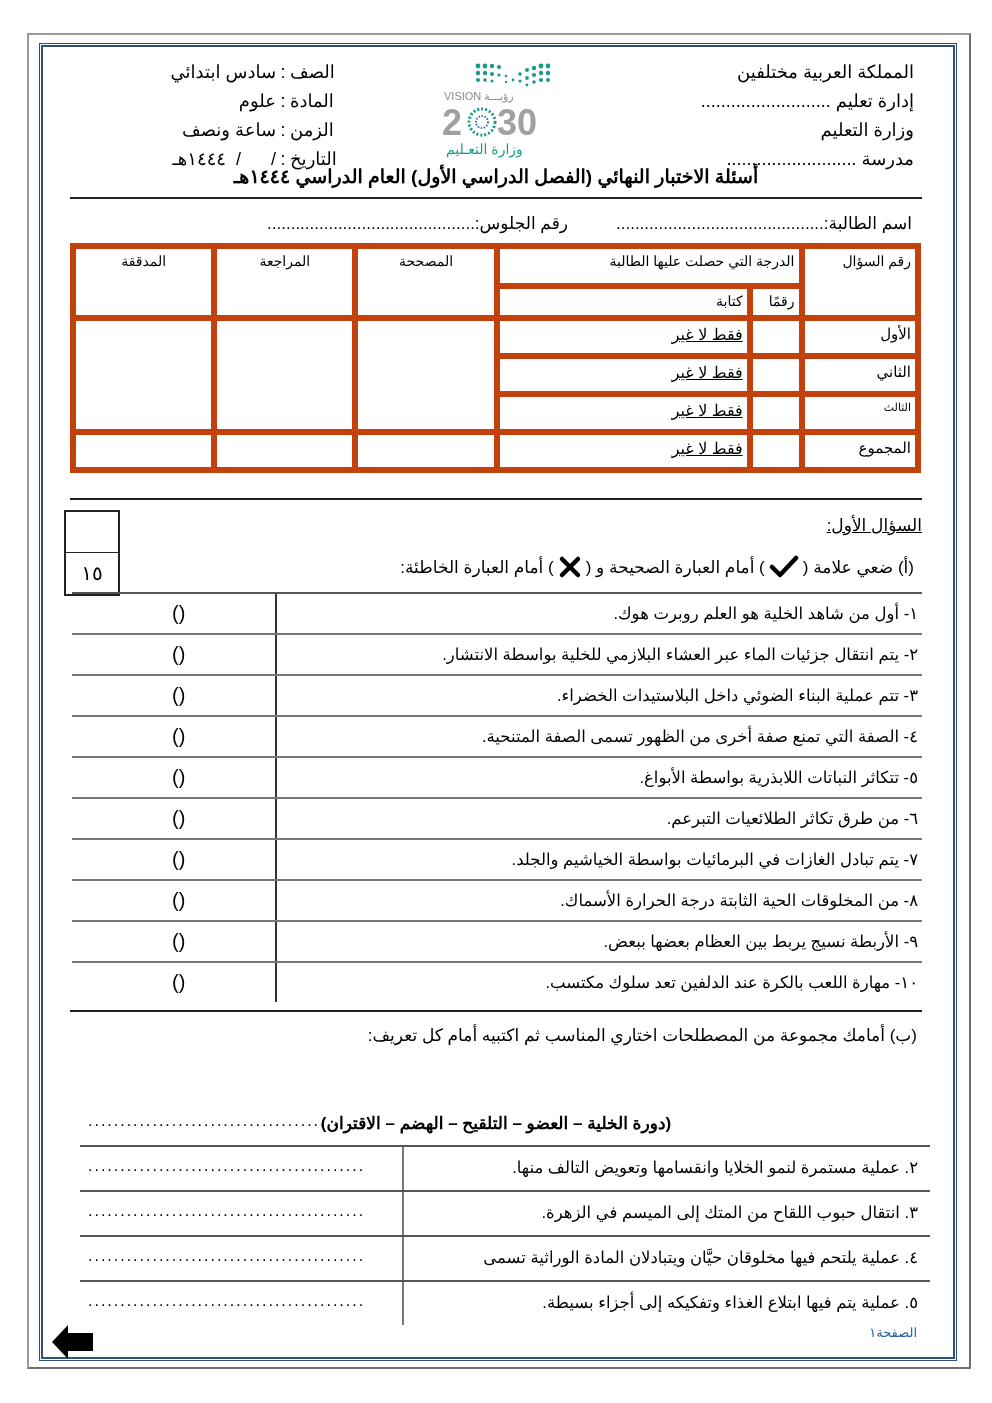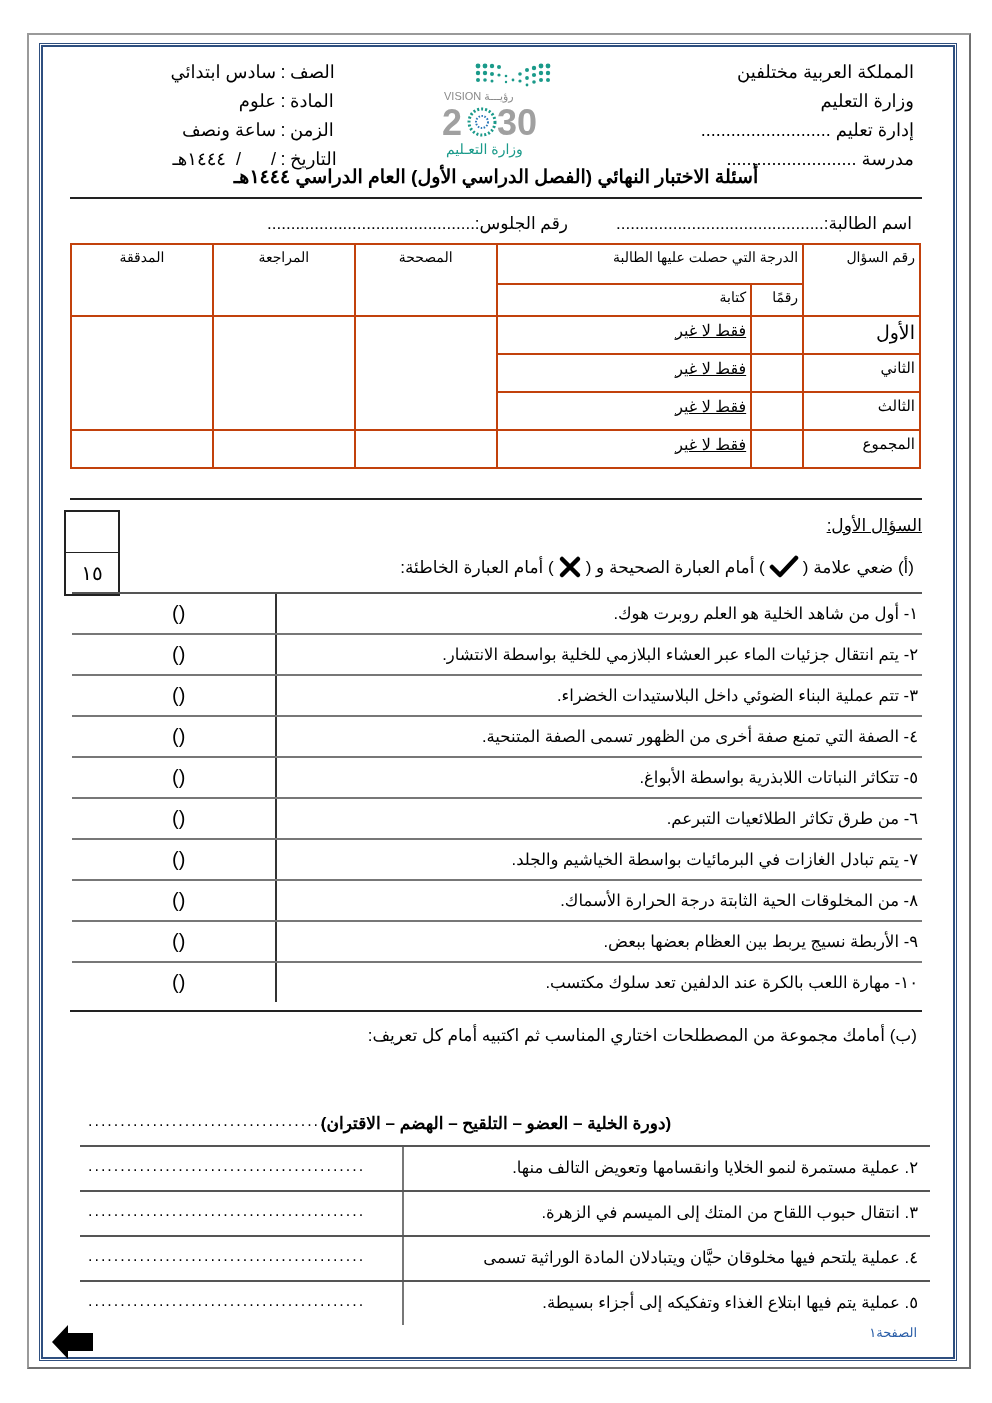--- a/index.html
+++ b/index.html
@@ -17,21 +17,21 @@
     .hdr-left .colon { width: 14px; text-align: center; }
     .logo { left: 440px; top: 58px; width: 125px; height: 100px; }
     .title-line { left: 70px; top: 165px; width: 852px; text-align: center; font-size: 19px; font-weight: bold; }
     .hr { left: 70px; height: 0; border-top: 2px solid #222; width: 852px; }
 
     
     .info { top: 213px; right: 80px; font-size: 17px; display: flex; direction: rtl; gap: 48px; }
 
     
     table.grade { position: absolute; left: 70px; top: 243px; width: 851px; border-collapse: collapse; direction: rtl; font-size: 14px; }
-    table.grade td { border: 2px solid #c2410c; vertical-align: top; padding: 4px 4px; text-align: right; }
+    table.grade td { border: 6px solid #c2410c; vertical-align: top; padding: 4px 4px; text-align: right; }
     table.grade td.center { text-align: center; }
     .u { text-decoration: underline; }
 
     
     .q1-title { right: 70px; top: 515px; font-size: 17px; text-decoration: underline; }
     .q1-instr { right: 78px; top: 555px; font-size: 17px; display: flex; direction: rtl; align-items: center; gap: 4px; }
     .mark { display: inline-flex; align-items: center; }
     .score-box { left: 64px; top: 510px; width: 52px; height: 82px; border: 2px solid #222; }
     .score-box .top { height: 40px; border-bottom: 1px solid #222; }
     .score-box .val { height: 40px; text-align: center; font-size: 20px; line-height: 40px; }
@@ -54,22 +54,22 @@
     .next-arrow { left: 50px; top: 1322px; width: 46px; height: 40px; }
   </style>
 </head>
 <body>
 
 <div class="outer-frame"></div>
 <div class="blue-frame"></div>
 
 <div class="abs rtl hdr-right">
   <div>المملكة العربية مختلفين</div>
+  <div>إدارة تعليم ..........................</div>
   <div>وزارة التعليم</div>
-  <div>إدارة تعليم ..........................</div>
   <div>مدرسة ..........................</div>
 </div>
 
 <div class="abs logo">
   <svg width="125" height="100" viewBox="0 0 125 100">
     <g fill="#1a9a8a">
       <circle cx="38" cy="8" r="2.4"></circle>
         <circle cx="45" cy="8" r="2.4"></circle>
         <circle cx="52" cy="8" r="2.2"></circle>
         <circle cx="59" cy="9" r="2"></circle>
@@ -153,34 +153,34 @@
     <td colspan="2">الدرجة التي حصلت عليها الطالبة</td>
     <td rowspan="2" class="center">المصححة</td>
     <td rowspan="2" class="center">المراجعة</td>
     <td rowspan="2" class="center">المدققة</td>
   </tr>
   <tr style="height:32px">
     <td>رقمًا</td>
     <td>كتابة</td>
   </tr>
   <tr style="height:38px">
-    <td style="font-size:19px">الأول</td>
+    <td style="font-size:15px">الأول</td>
     <td></td>
     <td style="font-size:16px"><span class="u">فقط لا غير</span></td>
     <td rowspan="3"></td>
     <td rowspan="3"></td>
     <td rowspan="3"></td>
   </tr>
   <tr style="height:38px">
     <td style="font-size:15px">الثاني</td>
     <td></td>
     <td style="font-size:16px"><span class="u">فقط لا غير</span></td>
   </tr>
   <tr style="height:38px">
-    <td style="font-size:15px">الثالث</td>
+    <td style="font-size:11px">الثالث</td>
     <td></td>
     <td style="font-size:16px"><span class="u">فقط لا غير</span></td>
   </tr>
   <tr style="height:38px">
     <td style="font-size:15px">المجموع</td>
     <td></td>
     <td style="font-size:16px"><span class="u">فقط لا غير</span></td>
     <td></td>
     <td></td>
     <td></td>

